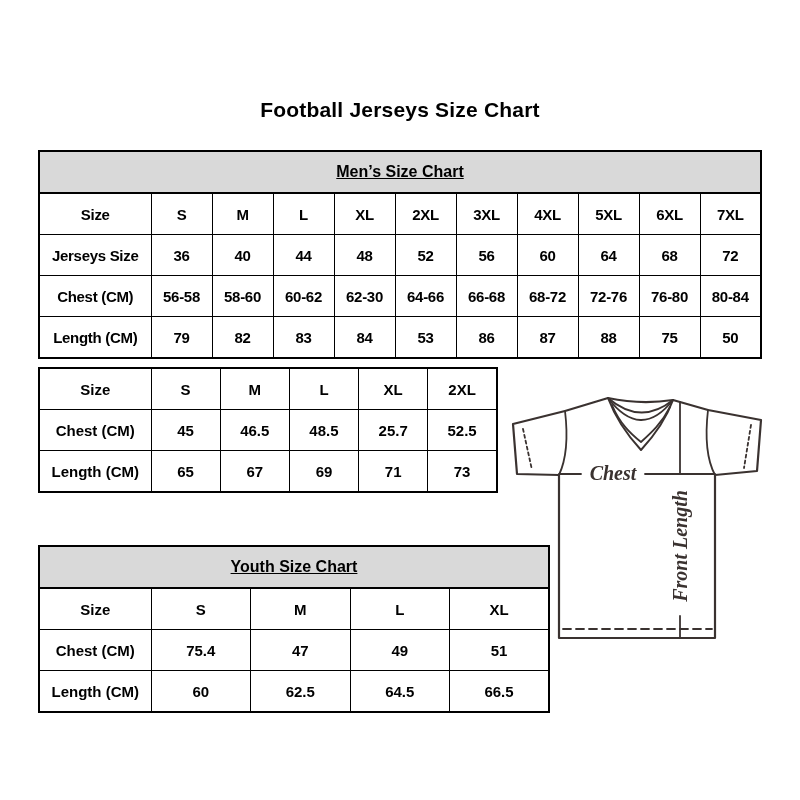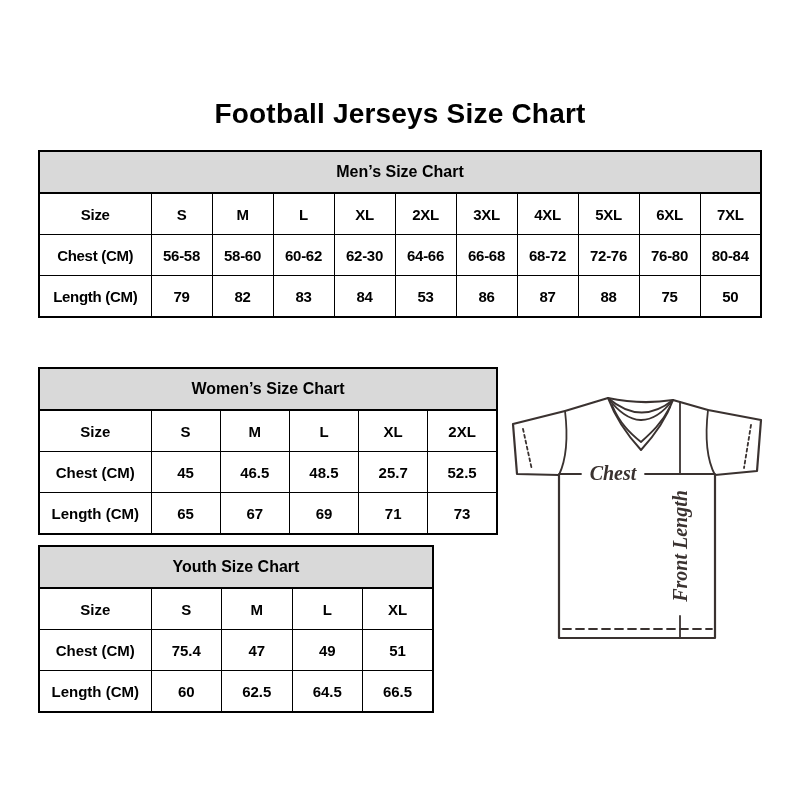--- a/index.html
+++ b/index.html
@@ -3,38 +3,38 @@
 <meta charset="utf-8">
 <style>
   html,body{margin:0;padding:0;}
   body{
     width:800px;height:800px;background:#ffffff;position:relative;
     font-family:"Liberation Sans","DejaVu Sans",sans-serif;color:#000;
     overflow:hidden;
   }
   .page-title{
     position:absolute;top:98px;left:0;width:800px;
-    text-align:center;font-size:28px;font-weight:bold;letter-spacing:0.2px;
+    text-align:center;font-size:21px;font-weight:bold;letter-spacing:0.2px;
   }
   table.size-table{
     position:absolute;border-collapse:collapse;table-layout:fixed;
     border:2px solid #000;
   }
   table.size-table td, table.size-table th{
     border:1px solid #000;text-align:center;vertical-align:middle;
     font-weight:bold;font-size:15px;height:40px;padding:0;
     white-space:nowrap;overflow:hidden;
   }
   table.size-table th.tbl-title{
-    background:#d9d9d9;font-size:16px;height:40px;border-bottom:2px solid #000;
+    background:#d9d9d9;font-size:16px;height:40px;border-bottom:2px solid #000;text-decoration:underline;
   }
   #mens-table{left:38px;top:150px;width:724px;}
   #mens-table td{letter-spacing:-0.3px;}
   #womens-table{left:38px;top:367px;width:460px;}
-  #youth-table{left:38px;top:545px;width:396px;padding-left:32px;}
+  #youth-table{left:38px;top:545px;width:512px;padding-left:32px;}
   .jersey-wrap{position:absolute;left:505px;top:376px;width:270px;height:275px;}
   .jersey-wrap svg{display:block;}
   .measure-label{
     font-family:"Liberation Serif","DejaVu Serif",serif;
     font-style:italic;font-weight:bold;font-size:20px;
   }
 </style>
 </head>
 <body>
 
@@ -65,20 +65,33 @@
         <td>L</td>
         <td>XL</td>
         <td>2XL</td>
         <td>3XL</td>
         <td>4XL</td>
         <td>5XL</td>
         <td>6XL</td>
         <td>7XL</td>
       </tr>
       <tr>
+        <td>Jerseys Size</td>
+        <td>36</td>
+        <td>40</td>
+        <td>44</td>
+        <td>48</td>
+        <td>52</td>
+        <td>56</td>
+        <td>60</td>
+        <td>64</td>
+        <td>68</td>
+        <td>72</td>
+      </tr>
+      <tr>
         <td>Chest (CM)</td>
         <td>56-58</td>
         <td>58-60</td>
         <td>60-62</td>
         <td>62-30</td>
         <td>64-66</td>
         <td>66-68</td>
         <td>68-72</td>
         <td>72-76</td>
         <td>76-80</td>
@@ -103,23 +116,20 @@
     <colgroup>
       <col style="width:112px">
       <col>
       <col>
       <col>
       <col>
       <col>
     </colgroup>
     <tbody>
       <tr>
-        <th class="tbl-title" colspan="6">Women’s Size Chart</th>
-      </tr>
-      <tr>
         <td>Size</td>
         <td>S</td>
         <td>M</td>
         <td>L</td>
         <td>XL</td>
         <td>2XL</td>
       </tr>
       <tr>
         <td>Chest (CM)</td>
         <td>45</td>

